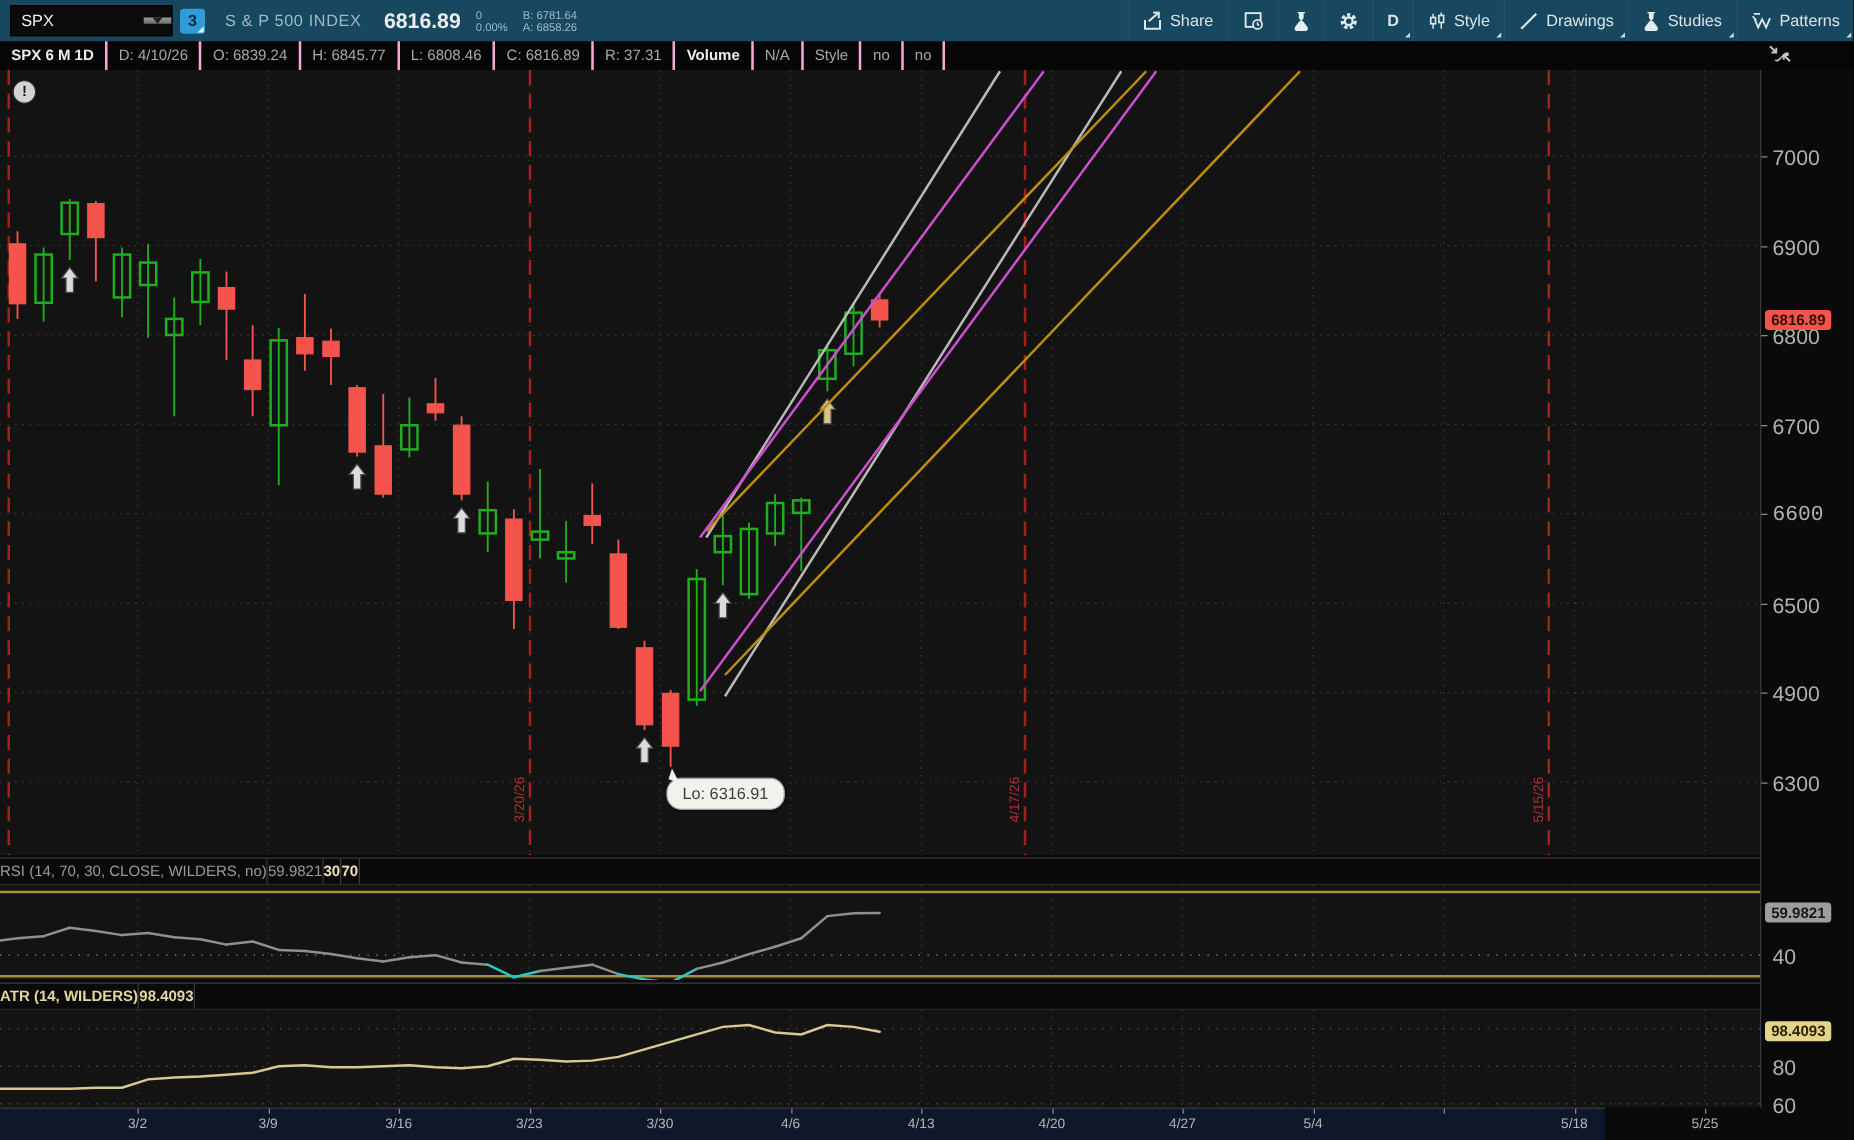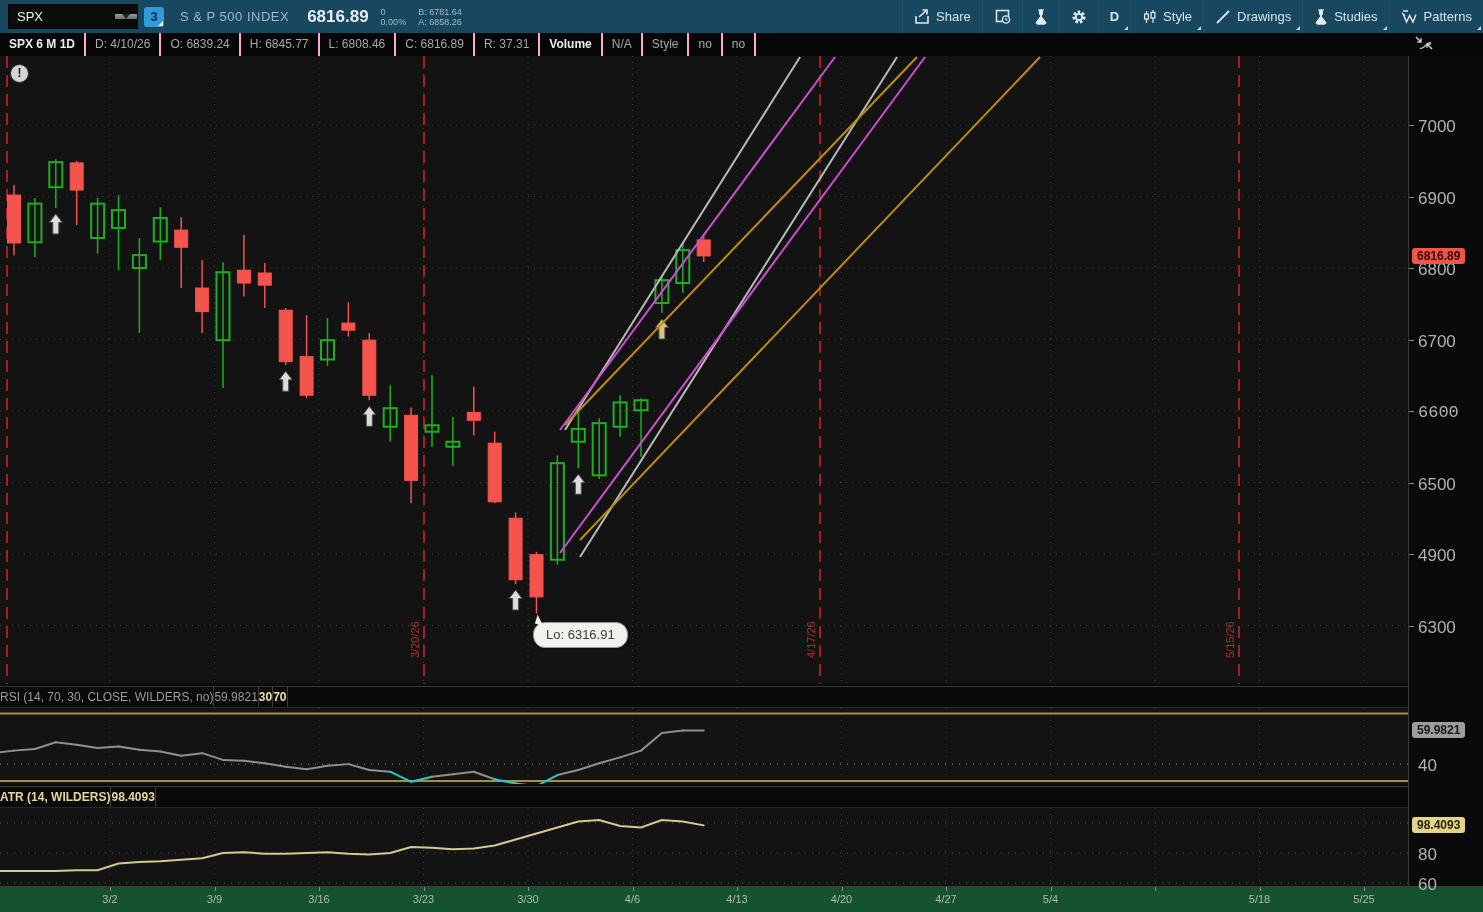--- a/index.html
+++ b/index.html
@@ -34,21 +34,21 @@
   #main-plot{top:56px;width:1408px;height:628px;}
   #rsi-header,#atr-header{position:absolute;left:0;width:1408px;height:22px;background:#0a0a0a;display:flex;font-size:12px;border-top:1px solid #3a3a3a;border-bottom:1px solid #262626;box-sizing:border-box;}
   #rsi-header{top:686px;}
   #atr-header{top:786px;}
   .phc{padding:0 0;line-height:20px;border-right:1px solid #3a3a3a;white-space:nowrap;}
   .gray{color:#9a9a9a;} .cream{color:#ece0b0;font-weight:bold;} .khaki{color:#e3d69e;font-weight:bold;}
   #rsi-plot{top:708px;width:1408px;height:76px;}
   #atr-plot{top:808px;width:1408px;height:78px;}
 
   
-  #x-axis{position:absolute;left:0;top:886px;width:1483px;height:26px;background:#14532d;border-top:1px solid #3a3a3a;box-sizing:border-box;text-align:center;}
+  #x-axis{position:absolute;left:0;top:886px;width:1284px;height:26px;background:#0f172a;border-top:1px solid #3a3a3a;box-sizing:border-box;text-align:center;}
   .xlab{position:absolute;top:6px;transform:translateX(-50%);font-size:11px;color:#b5b5b5;}
   .xtick{position:absolute;top:0;width:1px;height:4px;background:#8a8a8a;}
 
   
   #price-axis{position:absolute;left:1408px;top:56px;width:75px;height:830px;background:#0a0a0a;border-left:1px solid #3a3a3a;box-sizing:border-box;}
   .ylab{position:absolute;left:9px;font-size:17px;color:#b2b2b2;}
   .ytick{position:absolute;left:0;width:5px;height:1px;background:#8a8a8a;}
   .badge{position:absolute;left:3px;padding:1px 5px;border-radius:3px;font-size:12px;font-weight:bold;}
   .badge.red{background:#f0554b;color:#330d09;}
   .badge.grayb{background:#9d9d9d;color:#181818;}

